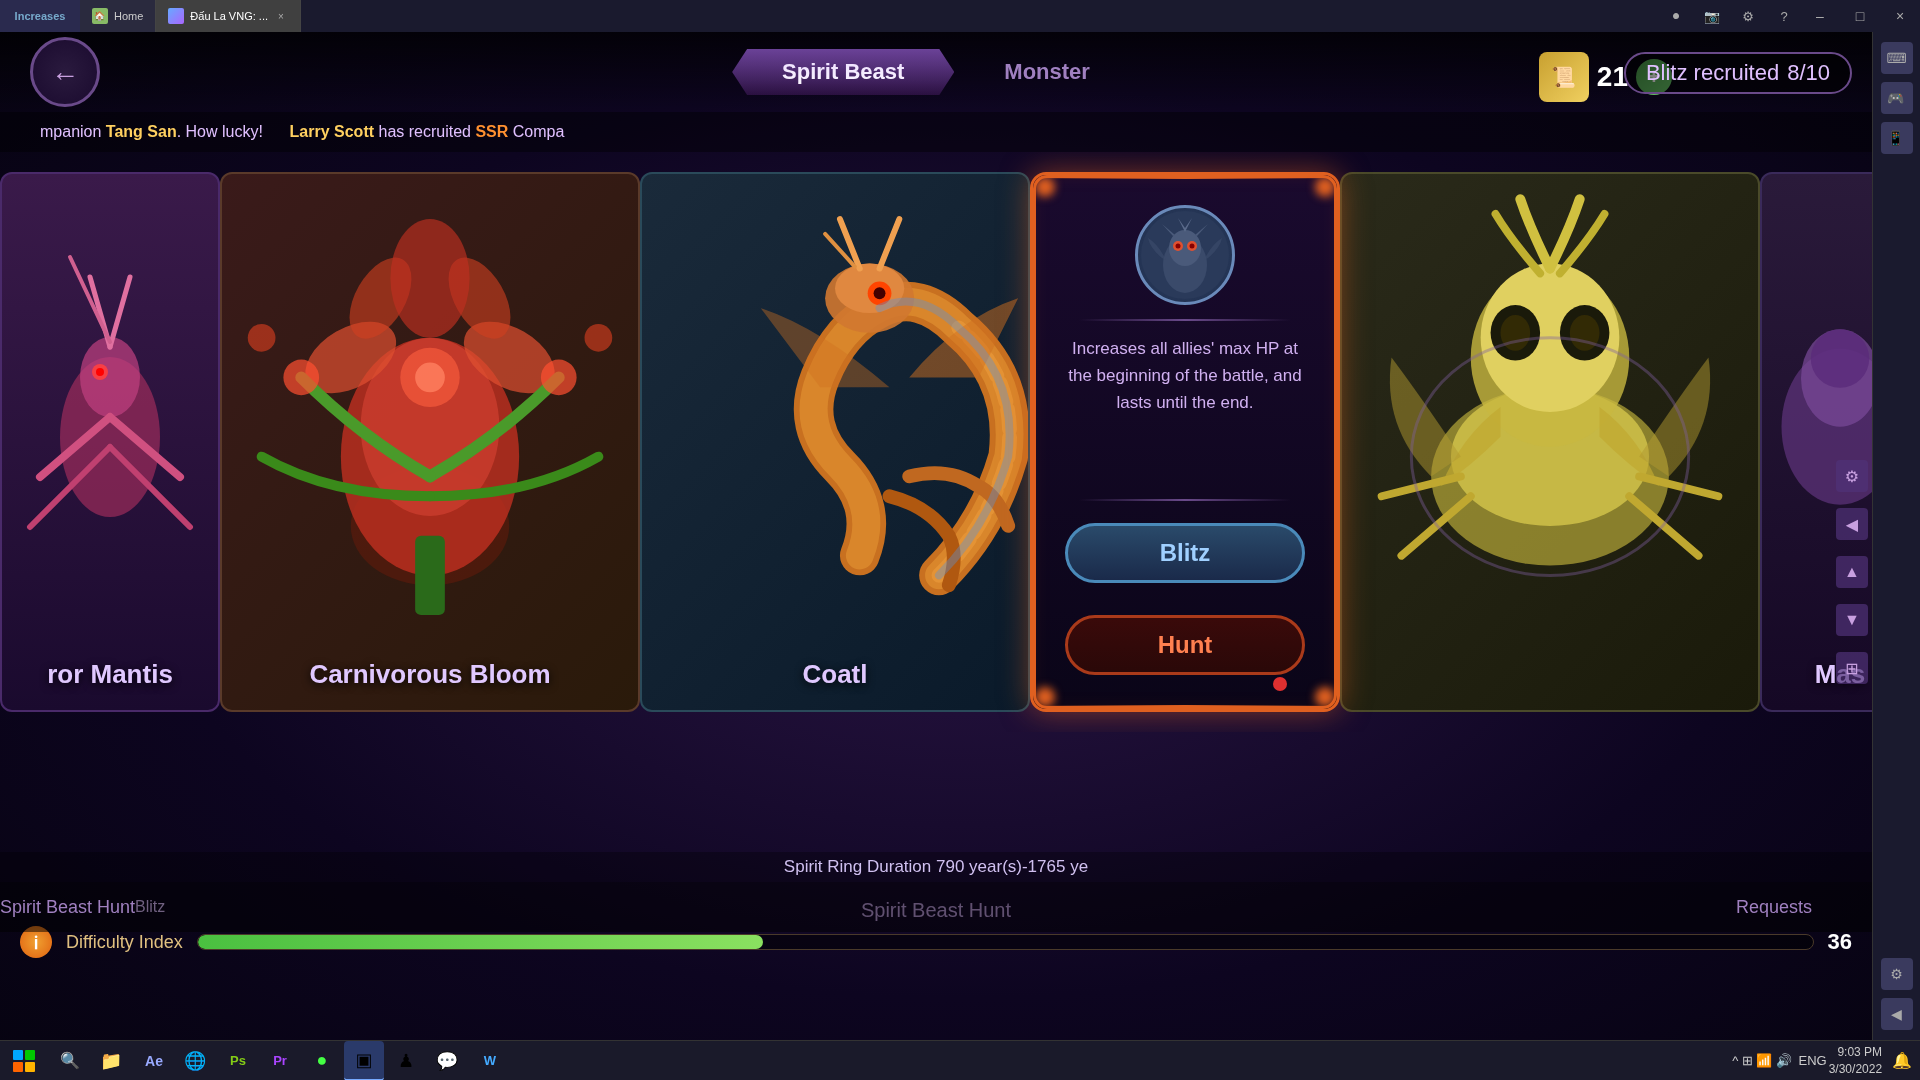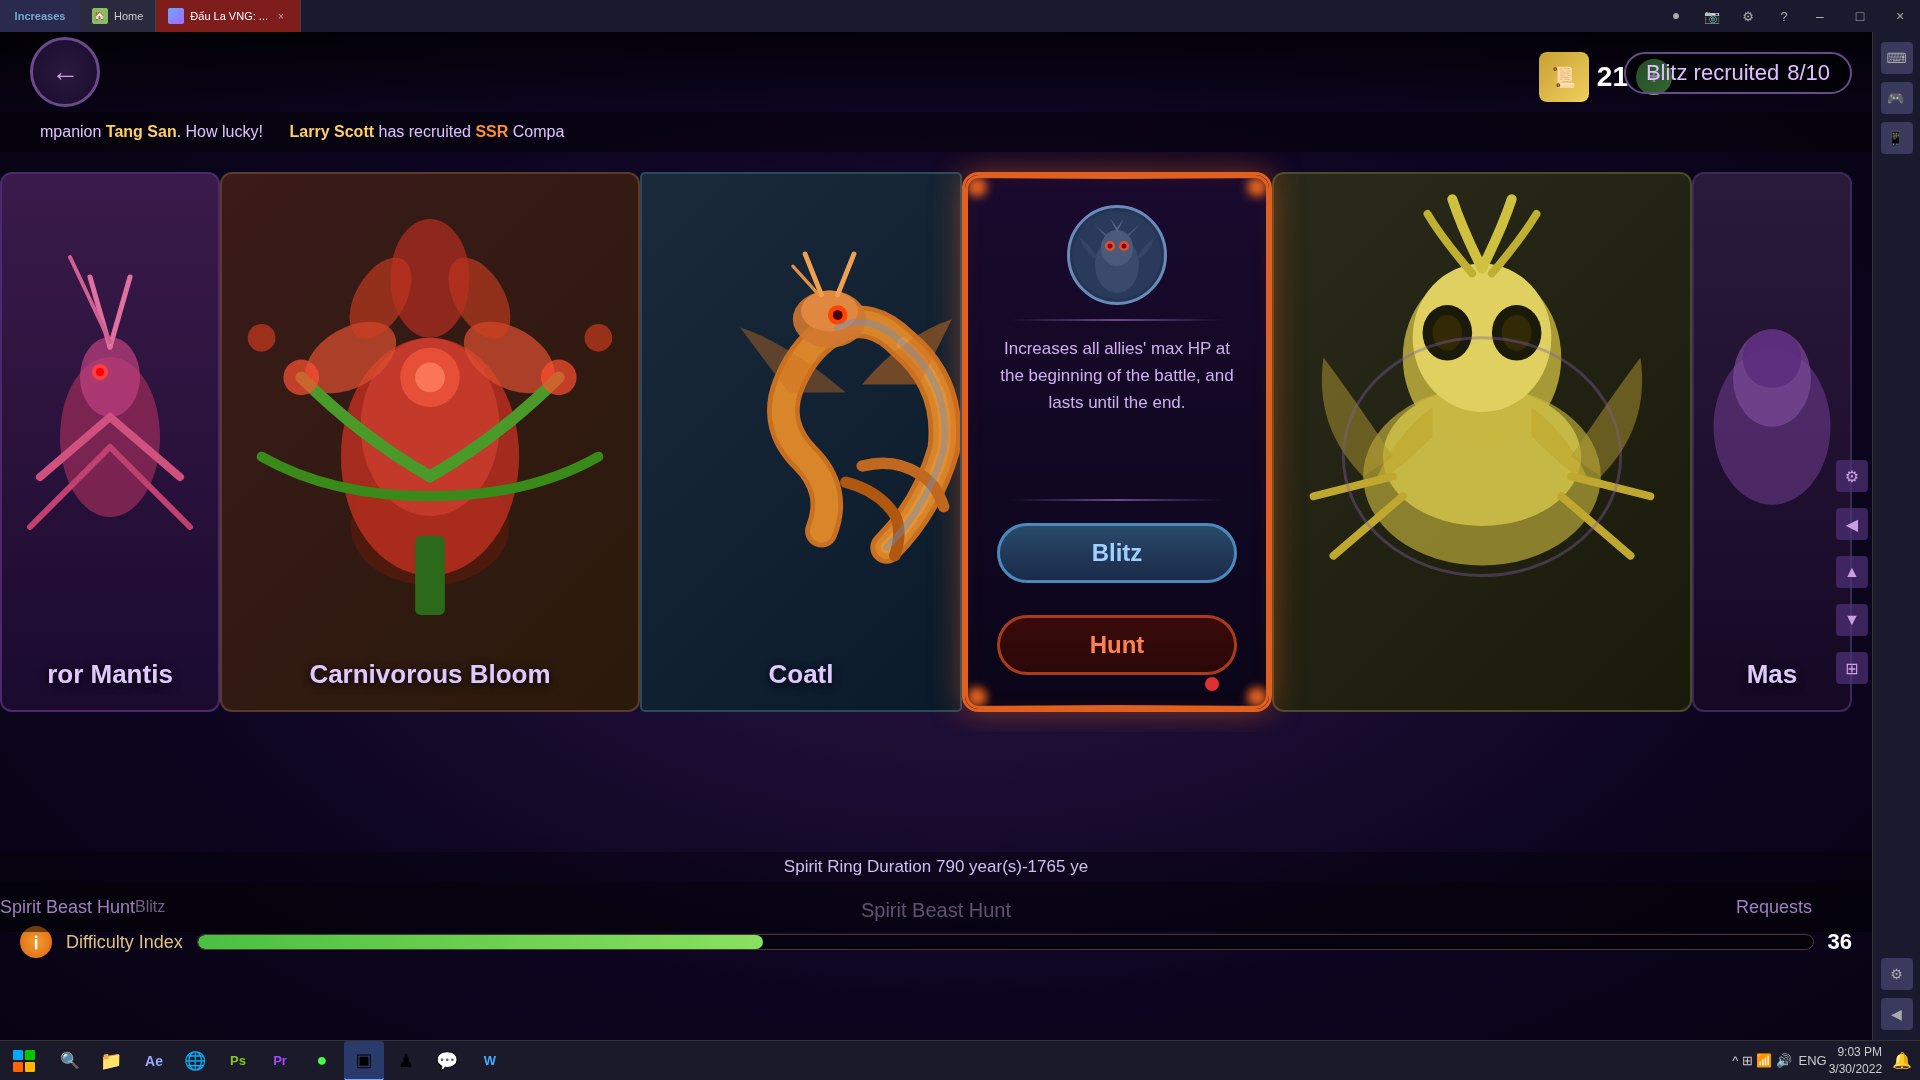--- a/index.html
+++ b/index.html
@@ -45,21 +45,21 @@
       padding: 0 12px;
       display: flex;
       align-items: center;
       font-size: 11px;
       color: #ccc;
       background: #2a2a3e;
       border-right: 1px solid #444;
       gap: 6px;
     }
     .titlebar-tab.active {
-      background: #7f1d1d;
+      background: #404040;
       color: #fff;
     }
     .titlebar-tab .close-x {
       width: 14px; height: 14px;
       display: flex; align-items: center; justify-content: center;
       border-radius: 50%;
       font-size: 10px;
       cursor: pointer;
       color: #aaa;
     }
@@ -316,24 +316,24 @@
       border: 2px solid #4a2a6a;
       border-radius: 12px;
     }
     .card-bloom {
       width: 420px;
       background: linear-gradient(135deg, #3a1a1a, #2a1a0a);
       border: 2px solid #5a3a2a;
       border-radius: 12px;
     }
     .card-coatl {
-      width: 322px;
+      width: 390px;
       background: linear-gradient(135deg, #1a2a3a, #0a1a2a);
       border: 2px solid #2a4a5a;
-      border-radius: 5px;
+      border-radius: 12px;
     }
     .card-selected {
       width: 310px;
       background: linear-gradient(to bottom, #1a0a2e, #0a0518);
       border: 3px solid #e06020;
       border-radius: 16px;
       box-shadow: 0 0 30px #e0602080, inset 0 0 20px rgba(224, 96, 32, 0.1);
       z-index: 20;
     }
     .card-beetle {
@@ -618,20 +618,24 @@
 </head>
 <body>
 
 <div class="bg"></div>
 
 <div class="game-area">
 
   <div class="top-nav">
     <div class="back-button">←</div>
 
+    <div class="nav-tabs">
+      <div class="nav-tab active">Spirit Beast</div>
+      <div class="nav-tab">Monster</div>
+    </div>
 
     <div class="currency-area">
       <div class="currency-icon">📜</div>
       <div class="currency-value">21</div>
       <div class="currency-add">+</div>
     </div>
 
     <div class="blitz-attempts">
       <span>Blitz recruited</span>
       <span>8/10</span>

